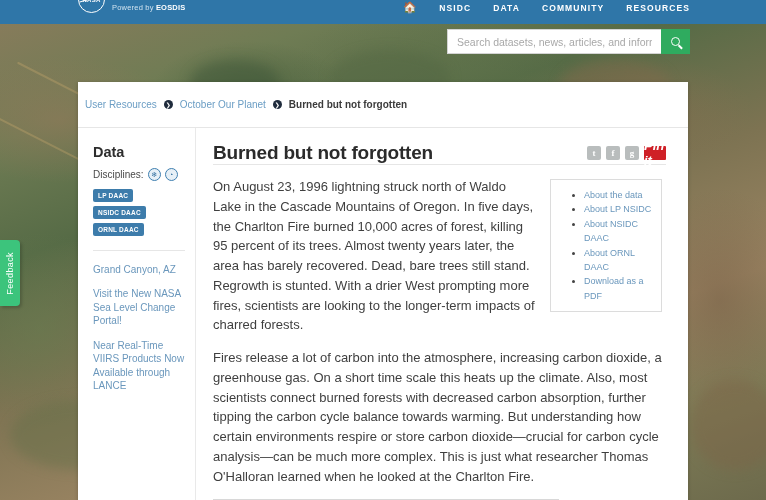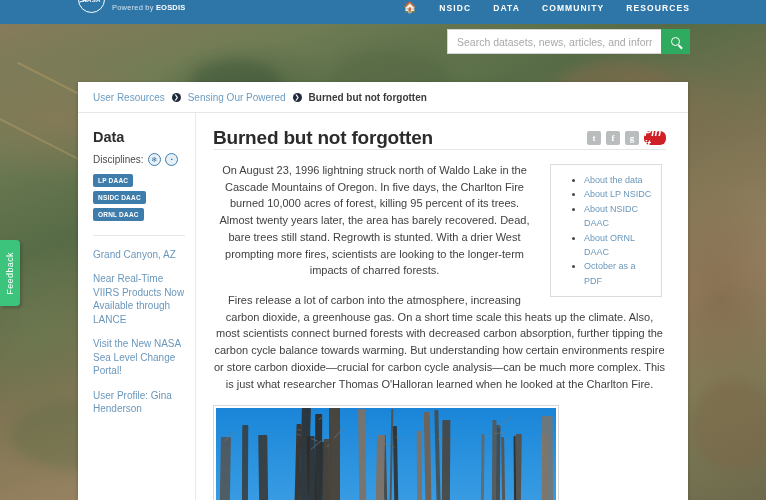--- a/index.html
+++ b/index.html
@@ -90,22 +90,22 @@
   }
 
   
   #page-card {
     position:absolute; left:78px; top:82px; width:610px; min-height:418px;
     background:#ffffff; z-index:30;
     box-shadow:0 1px 4px rgba(0,0,0,.22);
   }
 
   #breadcrumb {
-    height:31px; display:flex; align-items:center; gap:7px;
-    padding-left:15px; border-bottom:1px solid #e6e6e6;
+    height:46px; display:flex; align-items:center; gap:7px;
+    padding-left:7px; border-bottom:1px solid #e6e6e6;
     font-size:10px;
   }
   #breadcrumb a { color:#6a9dc4; text-decoration:none; }
   #breadcrumb .crumb-current { color:#3b3b3b; font-weight:bold; }
   .crumb-sep {
     width:9px; height:9px; border-radius:50%; background:#1f2b3c;
     display:inline-flex; align-items:center; justify-content:center;
     color:#fff; font-size:6px; line-height:1;
   }
 
@@ -140,38 +140,38 @@
   #title-row { display:flex; align-items:flex-start; justify-content:space-between; }
   #article-title { font-size:19px; font-weight:bold; color:#2b2b2b; margin:0; letter-spacing:-.2px; }
   #share-row { display:flex; gap:5px; padding-top:4px; }
   .share-btn {
     width:14px; height:14px; background:#b9bdbd; border-radius:2px;
     display:flex; align-items:center; justify-content:center;
     color:#fff; font-size:9px; font-weight:bold; cursor:pointer;
     font-family:"Liberation Serif", serif;
   }
   .share-btn.pin {
-    width:22px; background:#cf2027; border-radius:6px;
-    font-size:11px; font-style:italic; font-weight:bold;
+    width:22px; background:#cf2027; border-radius:1px;
+    font-size:13px; font-style:italic; font-weight:bold;
     font-family:"Liberation Sans", sans-serif;
   }
   #article-sub { font-size:12.5px; color:#9aa3a8; margin:22px 0 12px; }
   #sub-rule { border:none; border-top:1px solid #e6e6e6; margin:0 0 12px; }
   #byline { font-size:9.5px; line-height:1.45; margin:0 0 14px; }
   #byline span { background:#c9cbcb; color:#5d6265; }
 
   #infobox {
     float:right; width:112px; margin:2px 4px 10px 14px;
     border:1px solid #dcdcdc; background:#fff; padding:8px 6px 8px 20px;
   }
   #infobox ul { margin:0; padding-left:13px; }
   #infobox li { font-size:9px; line-height:1.6; color:#444; }
   #infobox a { color:#6a97bc; text-decoration:none; }
 
-  .para { font-size:11px; line-height:1.52; color:#3f3f3f; margin:0 0 13px; text-align:center; }
+  .para { font-size:13px; line-height:1.52; color:#3f3f3f; margin:0 0 13px; text-align:left; }
 
   
   #photo-frame {
     clear:both; border:1px solid #d8d8d8; padding:2px; background:#fff;
     width:346px; height:145px; overflow:hidden; position:relative;
   }
   #photo {
     width:100%; height:100%; position:relative; overflow:hidden;
     background:linear-gradient(180deg,#1a85d8 0%,#2e95e0 45%,#4aa6e6 100%);
   }
@@ -222,21 +222,21 @@
 
 <div id="feedback-tab">
   <span>Feedback</span>
 </div>
 
 <div id="page-card">
 
   <div id="breadcrumb">
     <a href="#">User Resources</a>
     <span class="crumb-sep">❯</span>
-    <a href="#">Sensing Our Powered</a>
+    <a href="#">October Our Planet</a>
     <span class="crumb-sep">❯</span>
     <span class="crumb-current">Burned but not forgotten</span>
   </div>
 
   <div id="card-body">
 
     <aside id="sidebar">
       <h2 class="side-h">Data</h2>
 
       <div id="disc-row">
@@ -248,23 +248,22 @@
       <div class="badges">
         <span class="badge">LP DAAC</span>
         <span class="badge">NSIDC DAAC</span>
         <span class="badge">ORNL DAAC</span>
       </div>
 
       <hr class="side-divider">
 
       <div id="related-links">
         <a href="#">Grand Canyon, AZ</a>
+        <a href="#">Visit the New NASA Sea Level Change Portal!</a>
         <a href="#">Near Real-Time VIIRS Products Now Available through LANCE</a>
-        <a href="#">Visit the New NASA Sea Level Change Portal!</a>
-        <a href="#">User Profile: Gina Henderson</a>
       </div>
 
     </aside>
 
     <main id="article">
 
       <div id="title-row">
         <h1 id="article-title">Burned but not forgotten</h1>
         <div id="share-row">
           <span class="share-btn">t</span>
@@ -276,21 +275,21 @@
 
       <hr id="sub-rule">
 
 
       <div id="infobox">
         <ul>
           <li><a href="#">About the data</a></li>
           <li><a href="#">About LP NSIDC</a></li>
           <li><a href="#">About NSIDC DAAC</a></li>
           <li><a href="#">About ORNL DAAC</a></li>
-          <li><a href="#">October as a PDF</a></li>
+          <li><a href="#">Download as a PDF</a></li>
         </ul>
       </div>
 
       <p class="para">On August 23, 1996 lightning struck north of Waldo Lake in the Cascade Mountains of Oregon. In five days, the Charlton Fire burned 10,000 acres of forest, killing 95 percent of its trees. Almost twenty years later, the area has barely recovered. Dead, bare trees still stand. Regrowth is stunted. With a drier West prompting more fires, scientists are looking to the longer-term impacts of charred forests.</p>
       <p class="para">Fires release a lot of carbon into the atmosphere, increasing carbon dioxide, a greenhouse gas. On a short time scale this heats up the climate. Also, most scientists connect burned forests with decreased carbon absorption, further tipping the carbon cycle balance towards warming. But understanding how certain environments respire or store carbon dioxide—crucial for carbon cycle analysis—can be much more complex. This is just what researcher Thomas O'Halloran learned when he looked at the Charlton Fire.</p>
 
       <div id="photo-frame">
         <div id="photo">
 
         <div class="trunk" style="left: 298.832px; width: 6.39738px; height: 113.236px; background: rgb(87, 78, 69); transform: rotate(0.79deg); opacity: 0.92;"></div>

